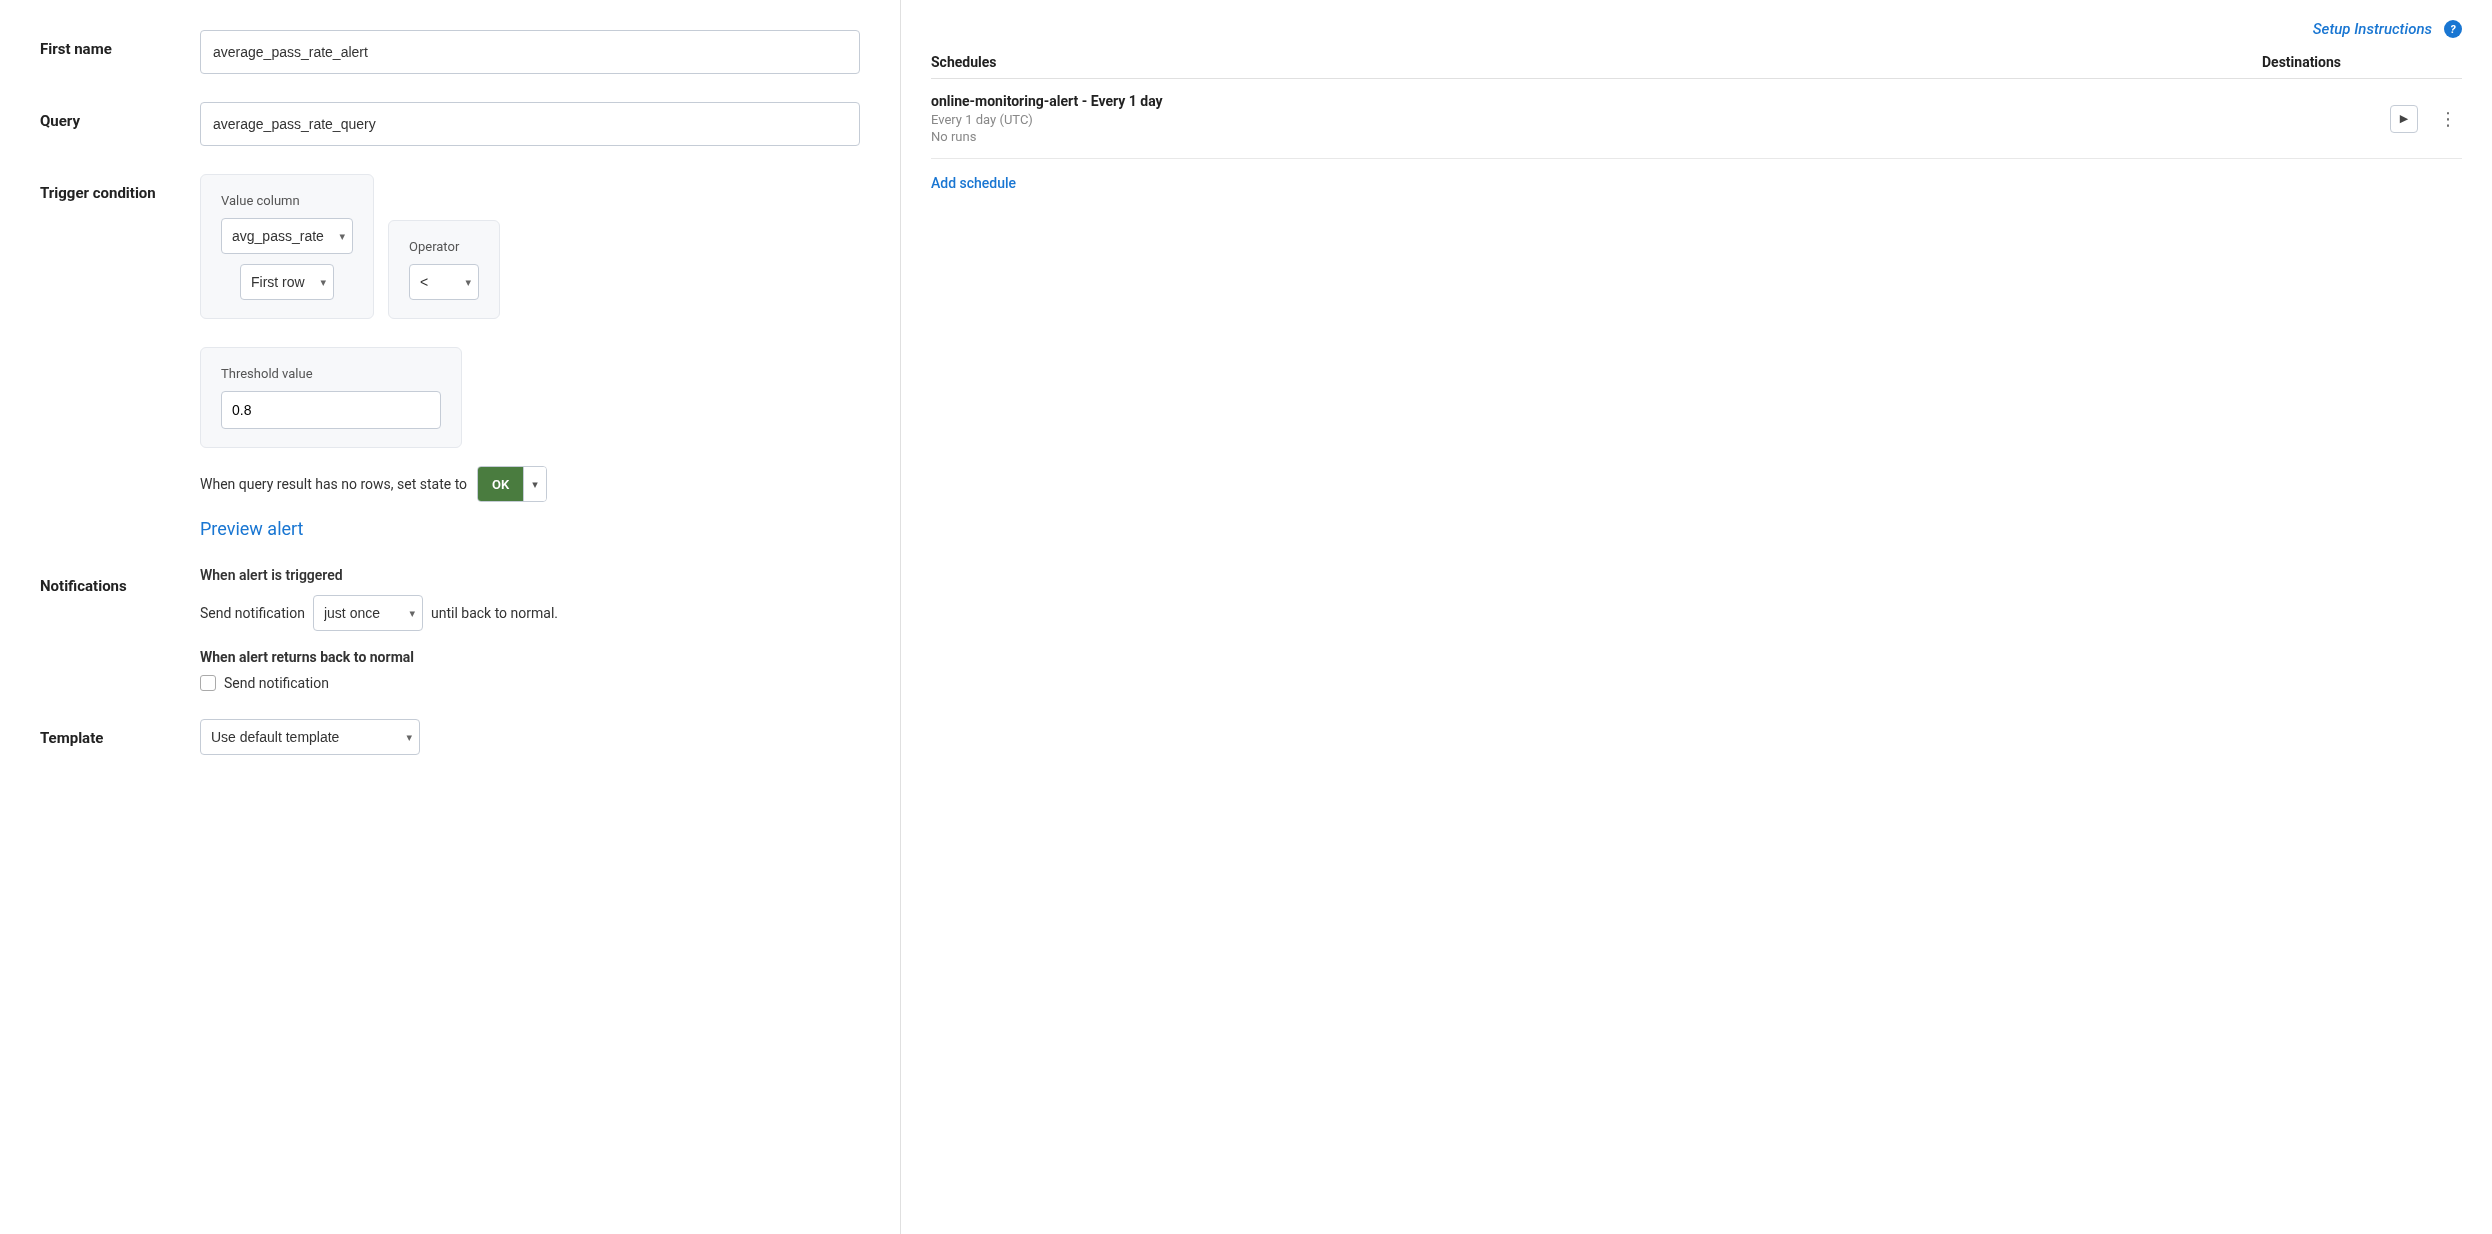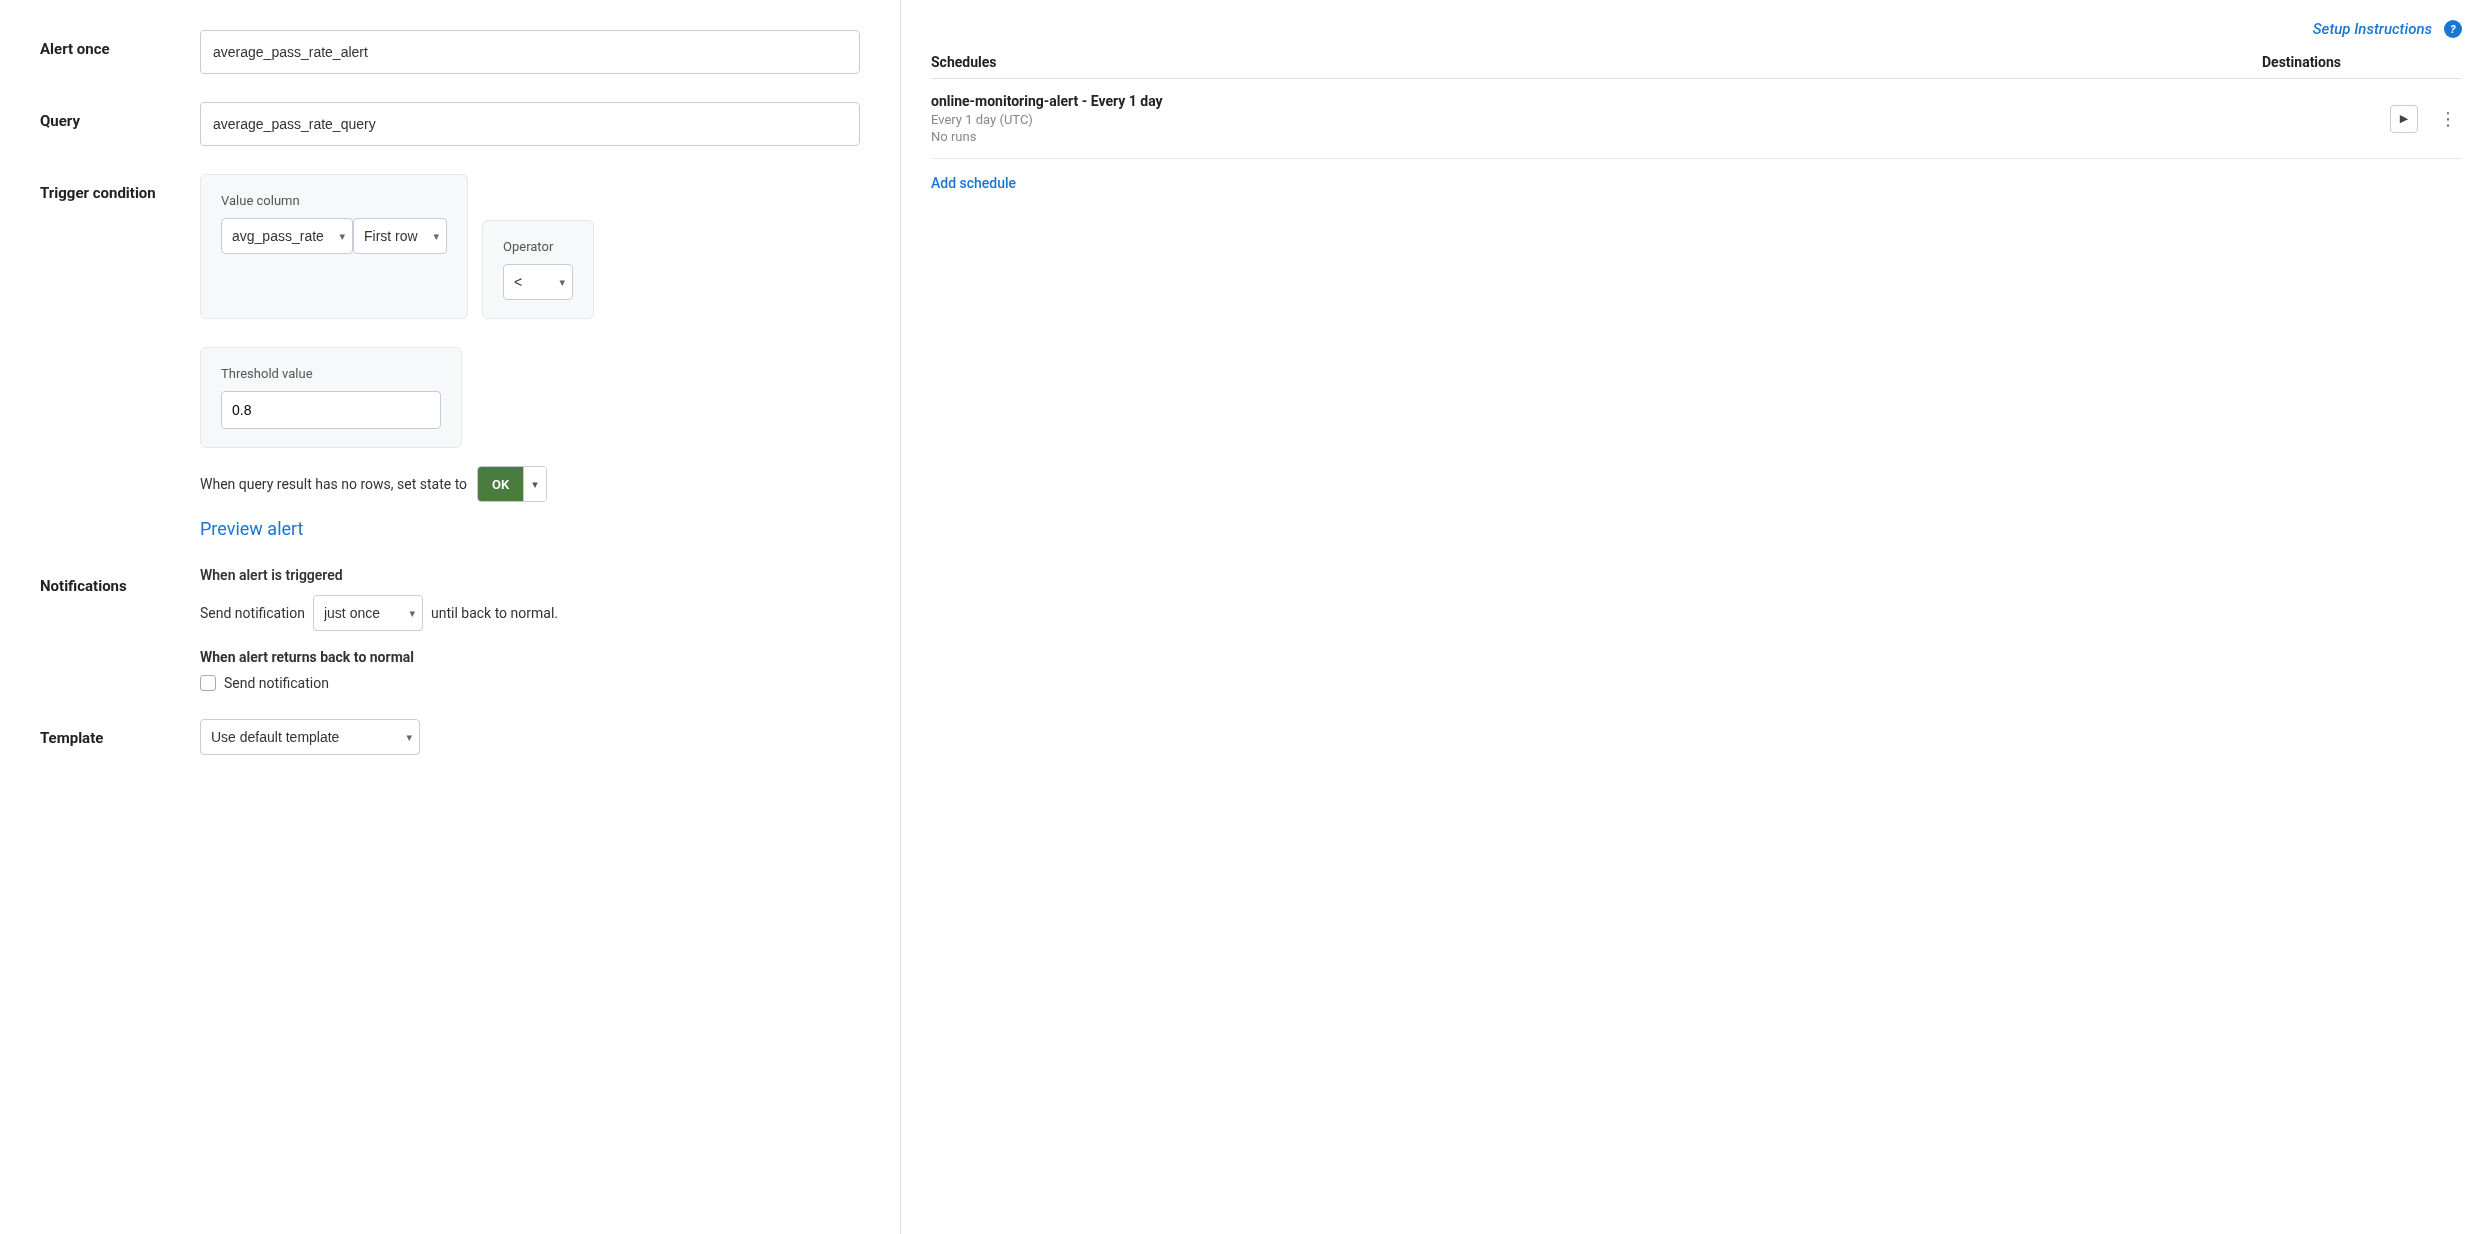--- a/index.html
+++ b/index.html
@@ -66,21 +66,23 @@
       padding: 18px 20px;
       margin-bottom: 14px;
     }
     .trigger-box-label {
       font-size: 13px;
       color: #555;
       margin-bottom: 10px;
     }
     .dropdowns-row {
       display: flex;
-      align-items: center;
+      gap: 10px;
+      align-items: center;
+      flex-direction: column;
     }
 
     
     .operator-box {
       background: #f7f8fa;
       border: 1px solid #e5e8ed;
       border-radius: 6px;
       padding: 18px 20px;
       margin-bottom: 14px;
       display: inline-block;
@@ -351,21 +353,21 @@
     }
   </style>
 </head>
 <body>
 
 <div class="page-layout">
 
   <div class="left-panel">
 
     <div class="form-row">
-      <div class="form-label">Alert once</div>
+      <div class="form-label">First name</div>
       <div class="form-content">
         <input class="text-input" type="text" value="average_pass_rate_alert" style="">
       </div>
     </div>
 
     <div class="form-row">
       <div class="form-label">Query</div>
       <div class="form-content">
         <input class="text-input" type="text" value="average_pass_rate_query" style="">
       </div>

